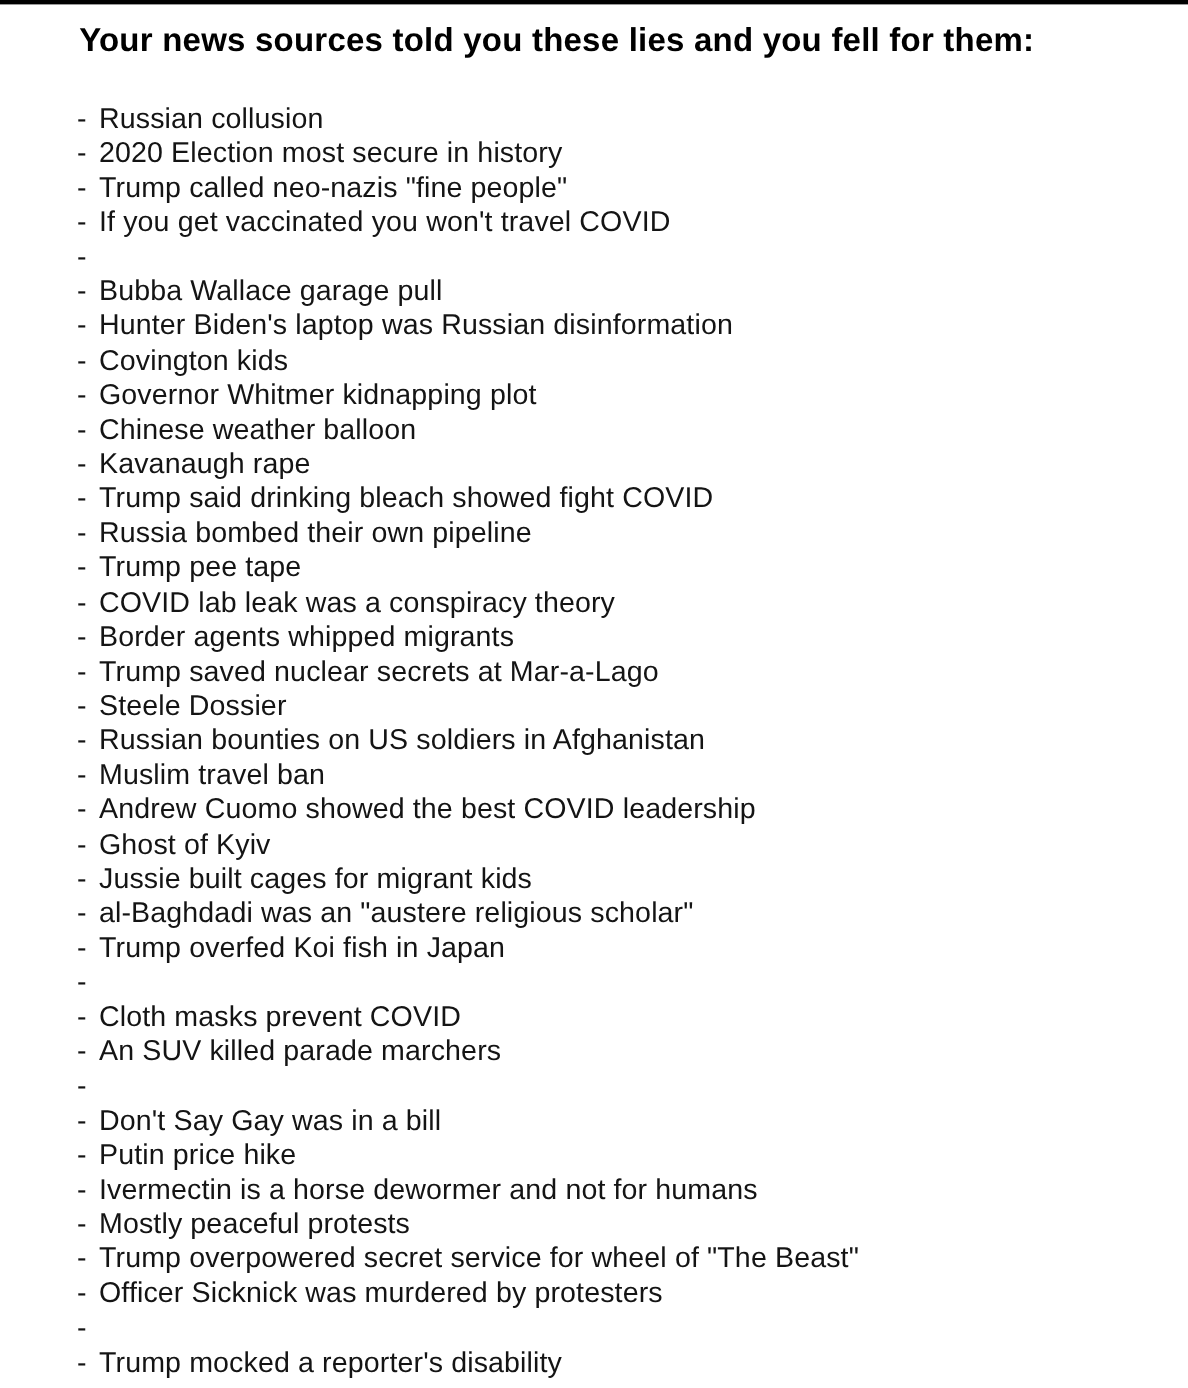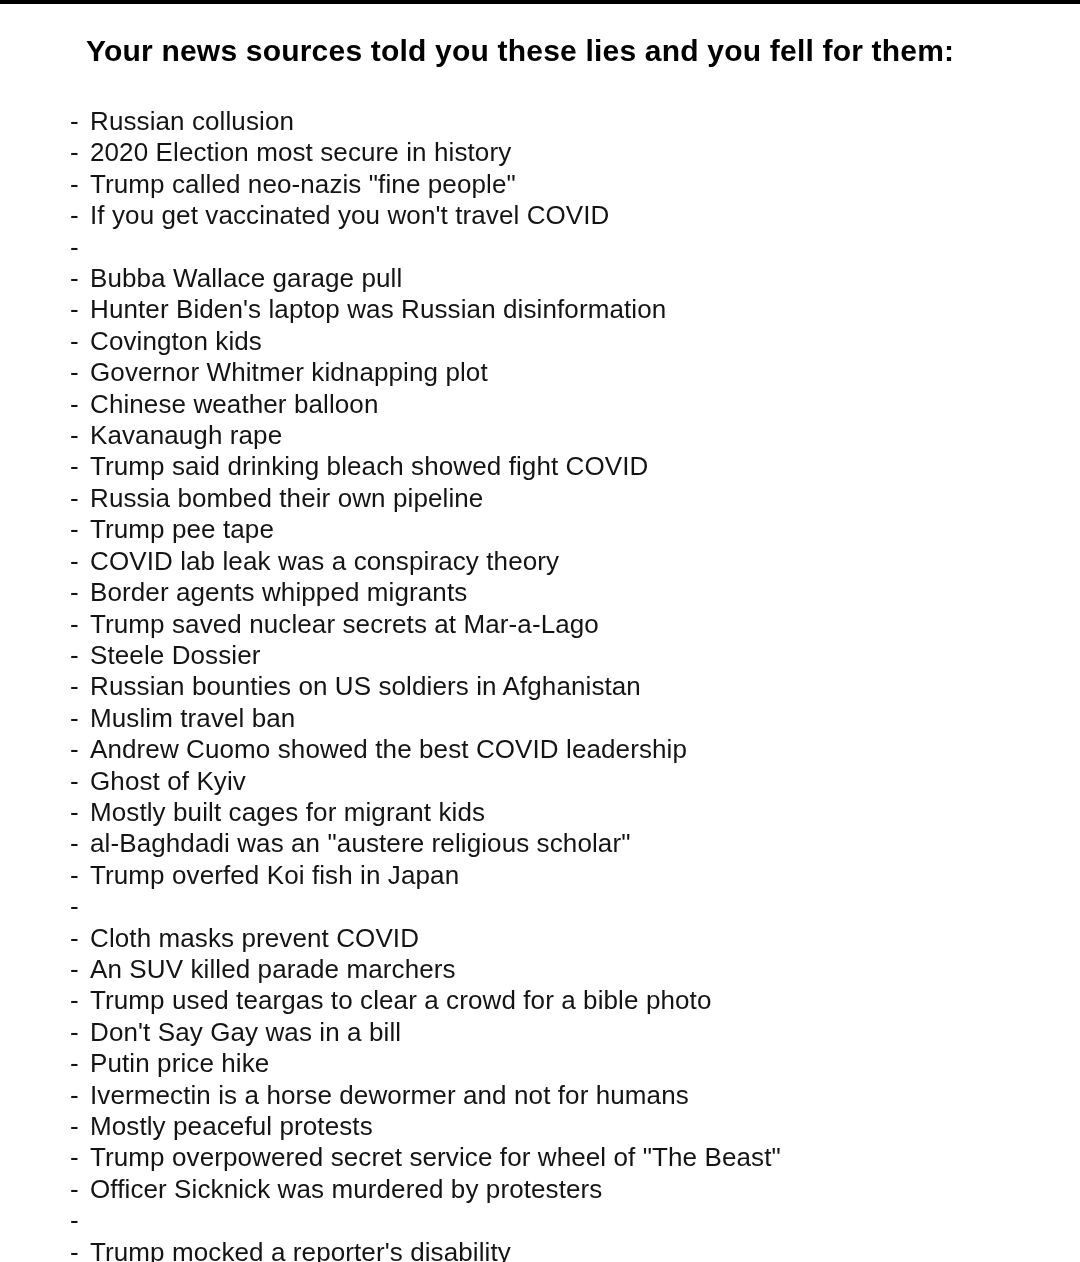--- a/index.html
+++ b/index.html
@@ -15,21 +15,21 @@
   }
   .top-bar {
     width: 100%;
     height: 4px;
     background: #000000;
   }
   .content {
     padding: 12px 60px 0 70px;
   }
   .title {
-    margin: 16px;
+    margin: 2px;
     font-size: 30px;
     line-height: 38px;
     font-weight: 700;
     color: #000000;
     letter-spacing: 0.2px;
   }
   .list {
     margin-top: 36px;
   }
   .item {
@@ -138,21 +138,21 @@
       <div class="item">
         <span class="dash">-</span>
         <span class="text">Andrew Cuomo showed the best COVID leadership</span>
       </div>
       <div class="item">
         <span class="dash">-</span>
         <span class="text">Ghost of Kyiv</span>
       </div>
       <div class="item">
         <span class="dash">-</span>
-        <span class="text">Mostly built cages for migrant kids</span>
+        <span class="text">Jussie built cages for migrant kids</span>
       </div>
       <div class="item">
         <span class="dash">-</span>
         <span class="text">al-Baghdadi was an "austere religious scholar"</span>
       </div>
       <div class="item">
         <span class="dash">-</span>
         <span class="text">Trump overfed Koi fish in Japan</span>
       </div>
       <div class="item">
@@ -161,21 +161,20 @@
       <div class="item">
         <span class="dash">-</span>
         <span class="text">Cloth masks prevent COVID</span>
       </div>
       <div class="item">
         <span class="dash">-</span>
         <span class="text">An SUV killed parade marchers</span>
       </div>
       <div class="item">
         <span class="dash">-</span>
-        <span class="text">Trump used teargas to clear a crowd for a bible photo</span>
       </div>
       <div class="item">
         <span class="dash">-</span>
         <span class="text">Don't Say Gay was in a bill</span>
       </div>
       <div class="item">
         <span class="dash">-</span>
         <span class="text">Putin price hike</span>
       </div>
       <div class="item">

